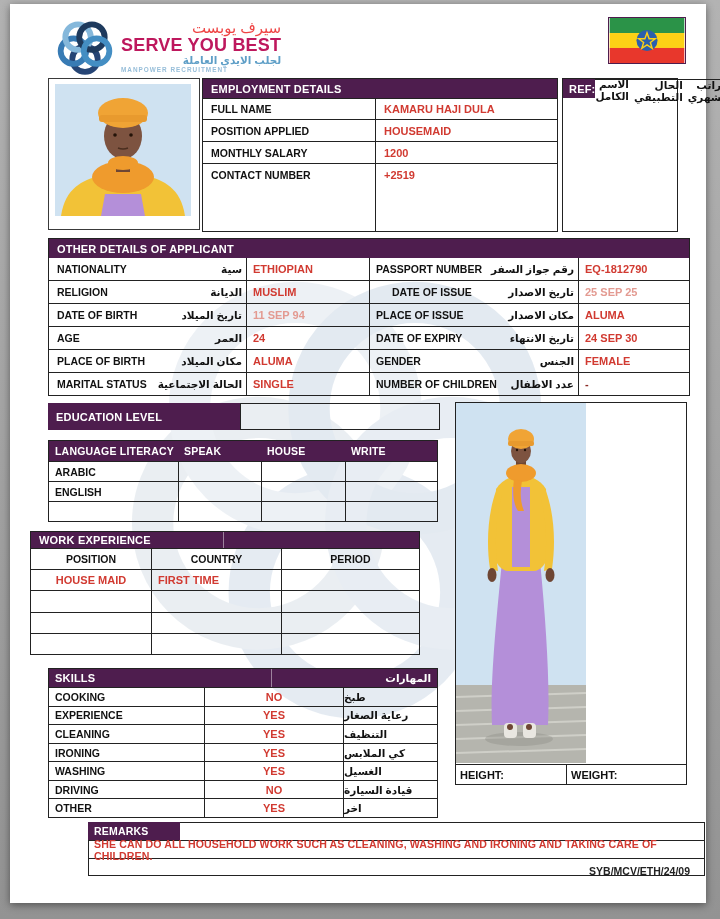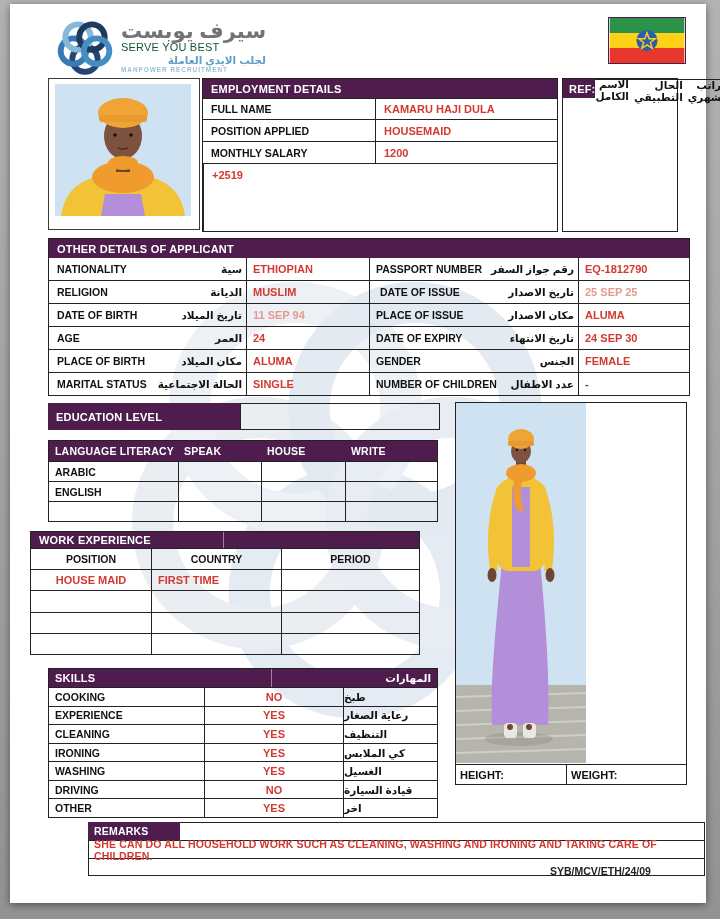--- a/index.html
+++ b/index.html
@@ -35,30 +35,30 @@
 .wk-grid{display:grid;grid-template-columns:120px 130px 1fr}
 .wk-grid>div{display:flex;align-items:center;justify-content:center}
 .wk-grid>div+div{border-left:1.2px solid #222}
 
 .sk-row{display:grid;grid-template-columns:155px 139px 1fr;border-top:1.2px solid #222}
 .sk-row>div{display:flex;align-items:center}
 .sk-row>div+div{border-left:1.2px solid #222}
 .divider{position:absolute;top:0;bottom:0;width:1.4px;background:rgba(255,255,255,.45)}
 
 .logo-txt{display:flex;flex-direction:column;line-height:1.05}
-.brand-ar{font-size:21px;font-weight:bold;color:#737373;direction:rtl}
-.brand{font-size:11px;font-weight:400;color:#14532d;letter-spacing:.2px}
+.brand-ar{font-size:15px;font-weight:normal;color:#ef4444;direction:rtl}
+.brand{font-size:18px;font-weight:700;color:#be185d;letter-spacing:.2px}
 .tag-ar{font-size:10.5px;font-weight:bold;color:#5f9fc7;direction:rtl;margin-top:1px}
 .tag{font-size:6.4px;font-weight:bold;color:#97bed9;letter-spacing:1px;margin-top:1px}
 
 .remarks-box{border:1.2px solid #222;background:transparent}
 .remarks-tab{position:absolute;left:-1px;top:-1px;width:92px;height:18px}
 .rm-row1{position:absolute;left:0;right:0;top:17px;height:19px;border-top:1.2px solid #222;border-bottom:1.2px solid #222;display:flex;align-items:center;padding-left:5px}
 .rm-text{font-size:10.6px;font-weight:bold;color:#d13a31;letter-spacing:.1px}
-.ref-code{font-size:10.5px;font-weight:bold;color:#222;}
+.ref-code{font-size:10.5px;font-weight:bold;color:#222;text-align:right}
 
 .hw-bar{position:absolute;left:0;right:0;bottom:0;height:20px;border-top:1.2px solid #222;display:grid;grid-template-columns:110px 1fr}
 .hw-bar>div{display:flex;align-items:center;padding-left:4px;font-weight:bold;font-size:11px;color:#111}
 .hw-bar>div+div{border-left:1.2px solid #222}
 svg{display:block}
 </style>
 </head>
 <body>
 
 <div class="page">
@@ -126,20 +126,21 @@
     </div>
     <div class="row emp-row" style="height:22px">
       <div class="c1 lbl">POSITION APPLIED</div>
       <div class="c2 val">HOUSEMAID</div>
     </div>
     <div class="row emp-row" style="height:22px">
       <div class="c1 lbl">MONTHLY SALARY</div>
       <div class="c2 val">1200</div>
     </div>
     <div class="row emp-row" style="flex:1;align-items:flex-start">
+      <div class="c1 lbl" style="height:100%;align-items:flex-start;padding-top:5px">CONTACT NUMBER</div>
       <div class="c2 val" style="height:100%;align-items:flex-start;padding-top:5px">+2519</div>
     </div>
   </div>
 
   <div class="a tbl" style="left:552px;top:74px;width:116px;height:154px;display:flex;flex-direction:row">
     <div class="band" style="height:19px;padding-left:6px">
       <span>REF:</span>
     </div>
     <div class="row ref-row" style="height:21px">
         <span class="ar">الاسم الكامل</span>
@@ -173,21 +174,21 @@
           <span class="ar">رقم جواز السفر</span>
         </div>
       <div class="vcell val">EQ-1812790</div>
     </div>
     <div class="od-row" style="flex:1">
       <div class="duo">
           <span class="lbl">RELIGION</span>
           <span class="ar">الديانة</span>
         </div>
       <div class="vcell val">MUSLIM</div>
-      <div class="vcell duo" style="padding-left:10px">
+      <div class="vcell duo" style="padding-left:22px">
           <span class="lbl">DATE OF ISSUE</span>
           <span class="ar">تاريخ الاصدار</span>
         </div>
       <div class="vcell val faded">25 SEP 25</div>
     </div>
     <div class="od-row" style="flex:1">
       <div class="duo">
           <span class="lbl">DATE OF BIRTH</span>
           <span class="ar">تاريخ الميلاد</span>
         </div>

